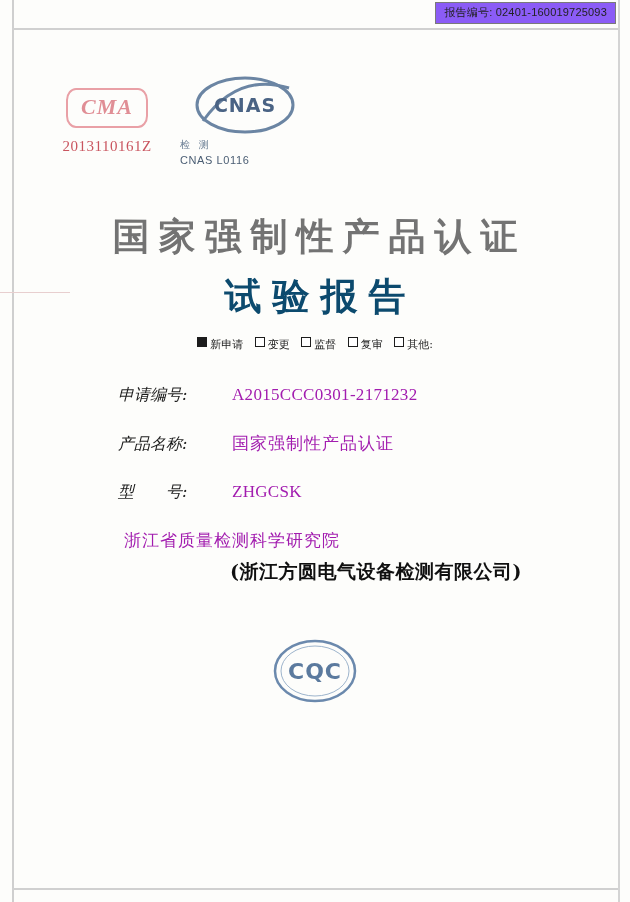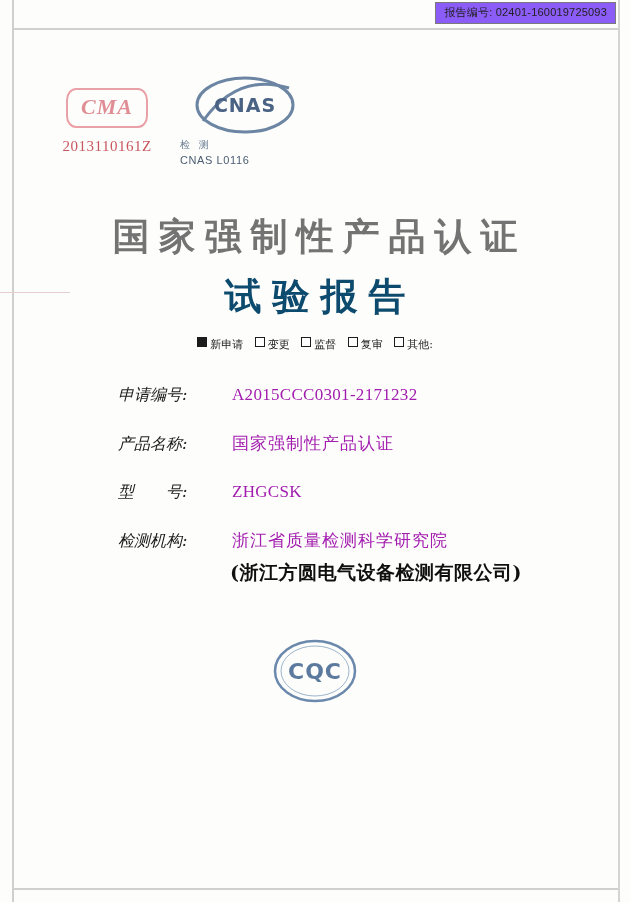--- a/index.html
+++ b/index.html
@@ -311,21 +311,20 @@
       <span class="lbl">产品名称:</span>
       <span class="val cjk">国家强制性产品认证</span>
     </div>
 
     <div class="field">
       <span class="lbl">型　　号:</span>
       <span class="val">ZHGCSK</span>
     </div>
 
     <div class="field">
-      <span class="lbl">检测机构:</span>
       <span class="val cjk">浙江省质量检测科学研究院</span>
     </div>
 
     <div class="field-sub">(浙江方圆电气设备检测有限公司)</div>
   </div>
 
   <div class="cqc">
     <svg width="96" height="70" viewBox="0 0 96 70">
       <ellipse cx="48" cy="35" rx="40" ry="30" fill="none" stroke="#6b89ad" stroke-width="2.5"></ellipse>
       <ellipse cx="48" cy="35" rx="34" ry="25" fill="none" stroke="#9db4cc" stroke-width="1"></ellipse>

